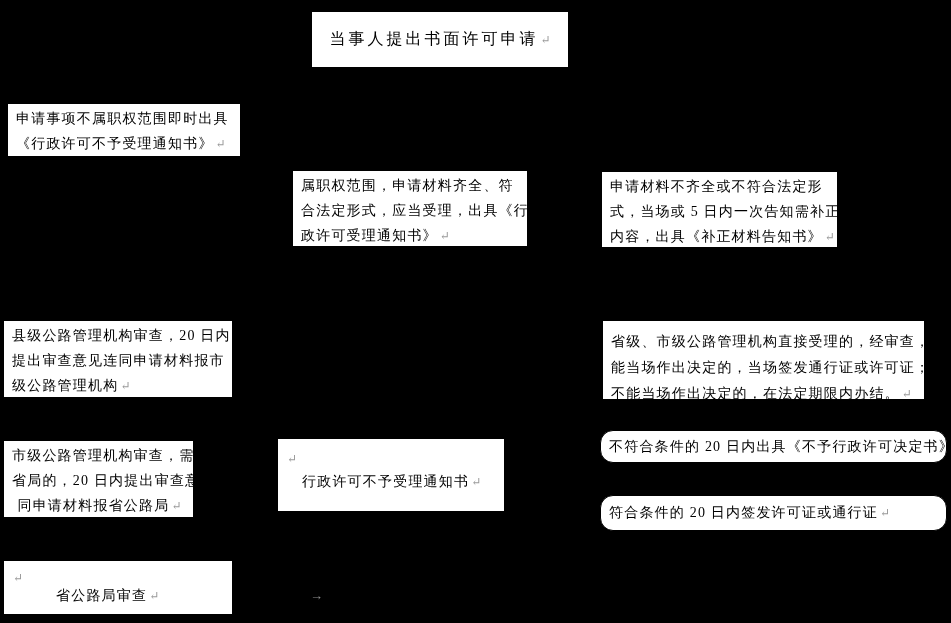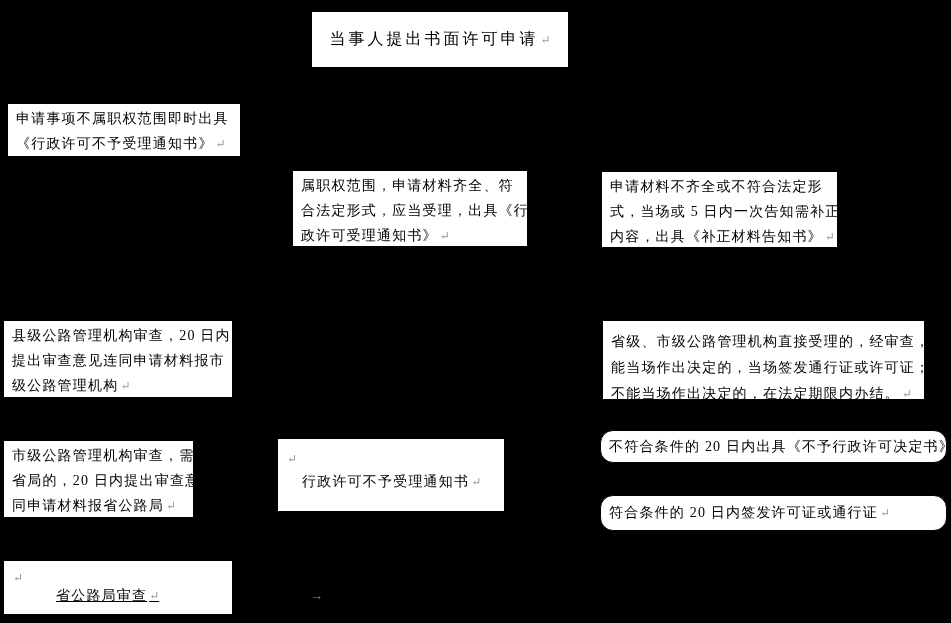--- a/index.html
+++ b/index.html
@@ -85,39 +85,39 @@
     <div class="ln"><span>提出审查意见连同申请材料报市</span></div>
     <div class="ln"><span>级公路管理机构</span><span class="pm">↵</span></div>
   </div>
 
   <div class="box wide" style="left:602px;top:320px;width:323px;height:80px;">
     <div class="ln"><span>省级、市级公路管理机构直接受理的，经审查，</span></div>
     <div class="ln"><span>能当场作出决定的，当场签发通行证或许可证；</span></div>
     <div class="ln"><span>不能当场作出决定的，在法定期限内办结。</span><span class="pm">↵</span></div>
   </div>
 
-  <div class="box" style="left:3px;top:440px;width:191px;height:78px;">
+  <div class="box" style="left:3px;top:440px;width:191px;height:78px;text-align:center;">
     <div class="ln"><span>市级公路管理机构审查，需上报</span></div>
     <div class="ln"><span>省局的，20 日内提出审查意见连</span></div>
     <div class="ln"><span>同申请材料报省公路局</span><span class="pm">↵</span></div>
   </div>
 
   <div class="box" style="left:277px;top:438px;width:228px;height:74px;padding:0;">
     <span class="float-pm" style="left:9px;top:8px;">↵</span>
     <div class="ln" style="padding:30px 0 0 24px;"><span>行政许可不予受理通知书</span><span class="pm">↵</span></div>
   </div>
 
   <div class="box single" style="left:600px;top:430px;width:347px;height:33px;">
     <span class="ln"><span>不符合条件的 20 日内出具《不予行政许可决定书》</span></span>
   </div>
 
   <div class="box single" style="left:600px;top:495px;width:347px;height:36px;">
     <span class="ln"><span>符合条件的 20 日内签发许可证或通行证</span><span class="pm">↵</span></span>
   </div>
 
   <div class="box" style="left:3px;top:560px;width:230px;height:55px;padding:0;">
     <span class="float-pm" style="left:9px;top:5px;">↵</span>
-    <div class="ln" style="padding:22px 0 0 52px;text-decoration:underline;"><span>省公路局审查</span><span class="pm">↵</span></div>
+    <div class="ln" style="padding:22px 0 0 52px;"><span>省公路局审查</span><span class="pm">↵</span></div>
   </div>
 
   <span class="tab-mark" style="left:310px;top:588px;">→</span>
 
 </div>
 
 </body></html>

